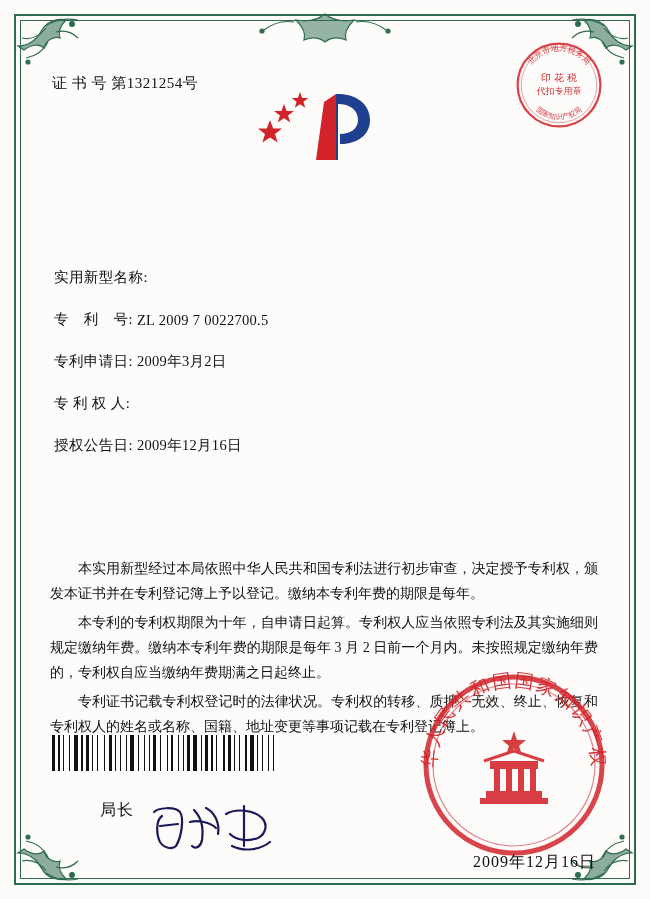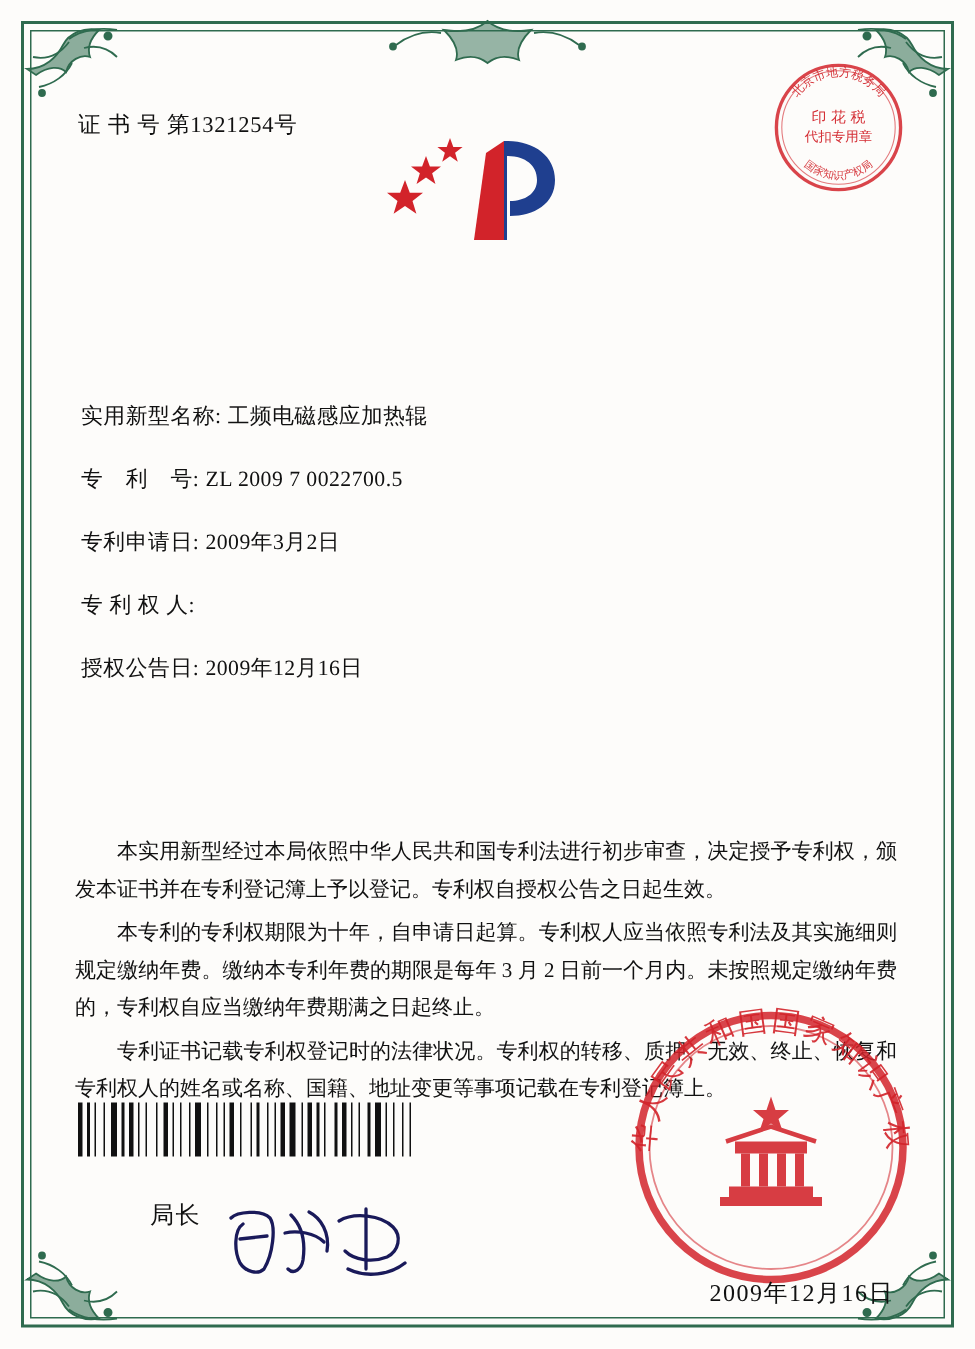--- a/index.html
+++ b/index.html
@@ -306,41 +306,40 @@
       </text>
       <text x="50" y="46" font-size="11" fill="#d2232a" text-anchor="middle" font-family="'DejaVu Serif', serif" opacity="0.95">印 花 税</text>
       <text x="50" y="60" font-size="10" fill="#d2232a" text-anchor="middle" font-family="'DejaVu Serif', serif" opacity="0.95">代扣专用章</text>
     </svg>
   </div>
 
 
   <div class="fields">
     <div class="field-row">
       <span class="field-label">实用新型名称:</span>
-      <span class="field-value">工频电磁感应加热辊</span>
     </div>
     <div class="field-row">
       <span class="field-label">专　利　号:</span>
       <span class="field-value">ZL 2009 7 0022700.5</span>
     </div>
     <div class="field-row">
       <span class="field-label">专利申请日:</span>
       <span class="field-value">2009年3月2日</span>
     </div>
     <div class="field-row">
       <span class="field-label">专 利 权 人:</span>
     </div>
     <div class="field-row">
       <span class="field-label">授权公告日:</span>
       <span class="field-value">2009年12月16日</span>
     </div>
   </div>
 
   <div class="body-text">
-    <p>本实用新型经过本局依照中华人民共和国专利法进行初步审查，决定授予专利权，颁发本证书并在专利登记簿上予以登记。专利权自授权公告之日起生效。</p>
+    <p>本实用新型经过本局依照中华人民共和国专利法进行初步审查，决定授予专利权，颁发本证书并在专利登记簿上予以登记。缴纳本专利年费的期限是每年。</p>
     <p>本专利的专利权期限为十年，自申请日起算。专利权人应当依照专利法及其实施细则规定缴纳年费。缴纳本专利年费的期限是每年 3 月 2 日前一个月内。未按照规定缴纳年费的，专利权自应当缴纳年费期满之日起终止。</p>
     <p>专利证书记载专利权登记时的法律状况。专利权的转移、质押、无效、终止、恢复和专利权人的姓名或名称、国籍、地址变更等事项记载在专利登记簿上。</p>
   </div>
 
   <div class="barcode">
       <i style="width: 3px; margin-right: 1px;"></i>
       <i style="width: 1px; margin-right: 1px; background: transparent;"></i>
       <i style="width: 2px; margin-right: 1px;"></i>
       <i style="width: 1px; margin-right: 1px; background: transparent;"></i>
       <i style="width: 1px; margin-right: 1px;"></i>

